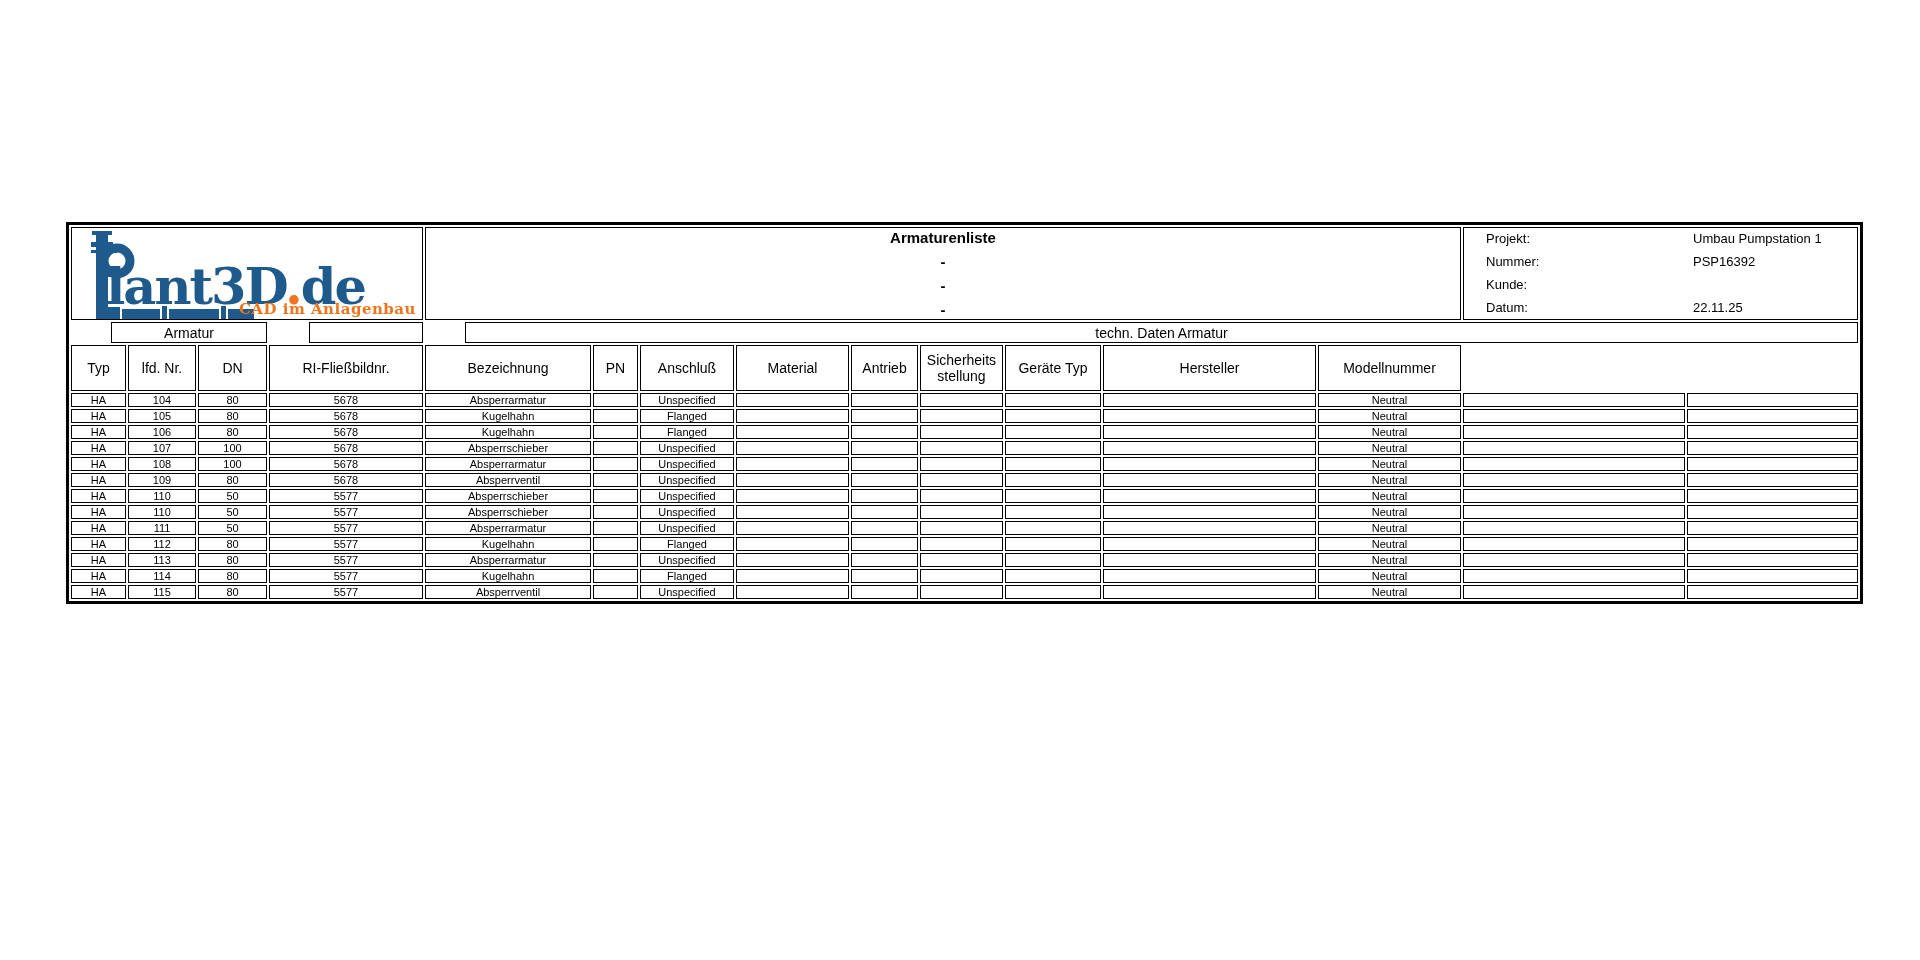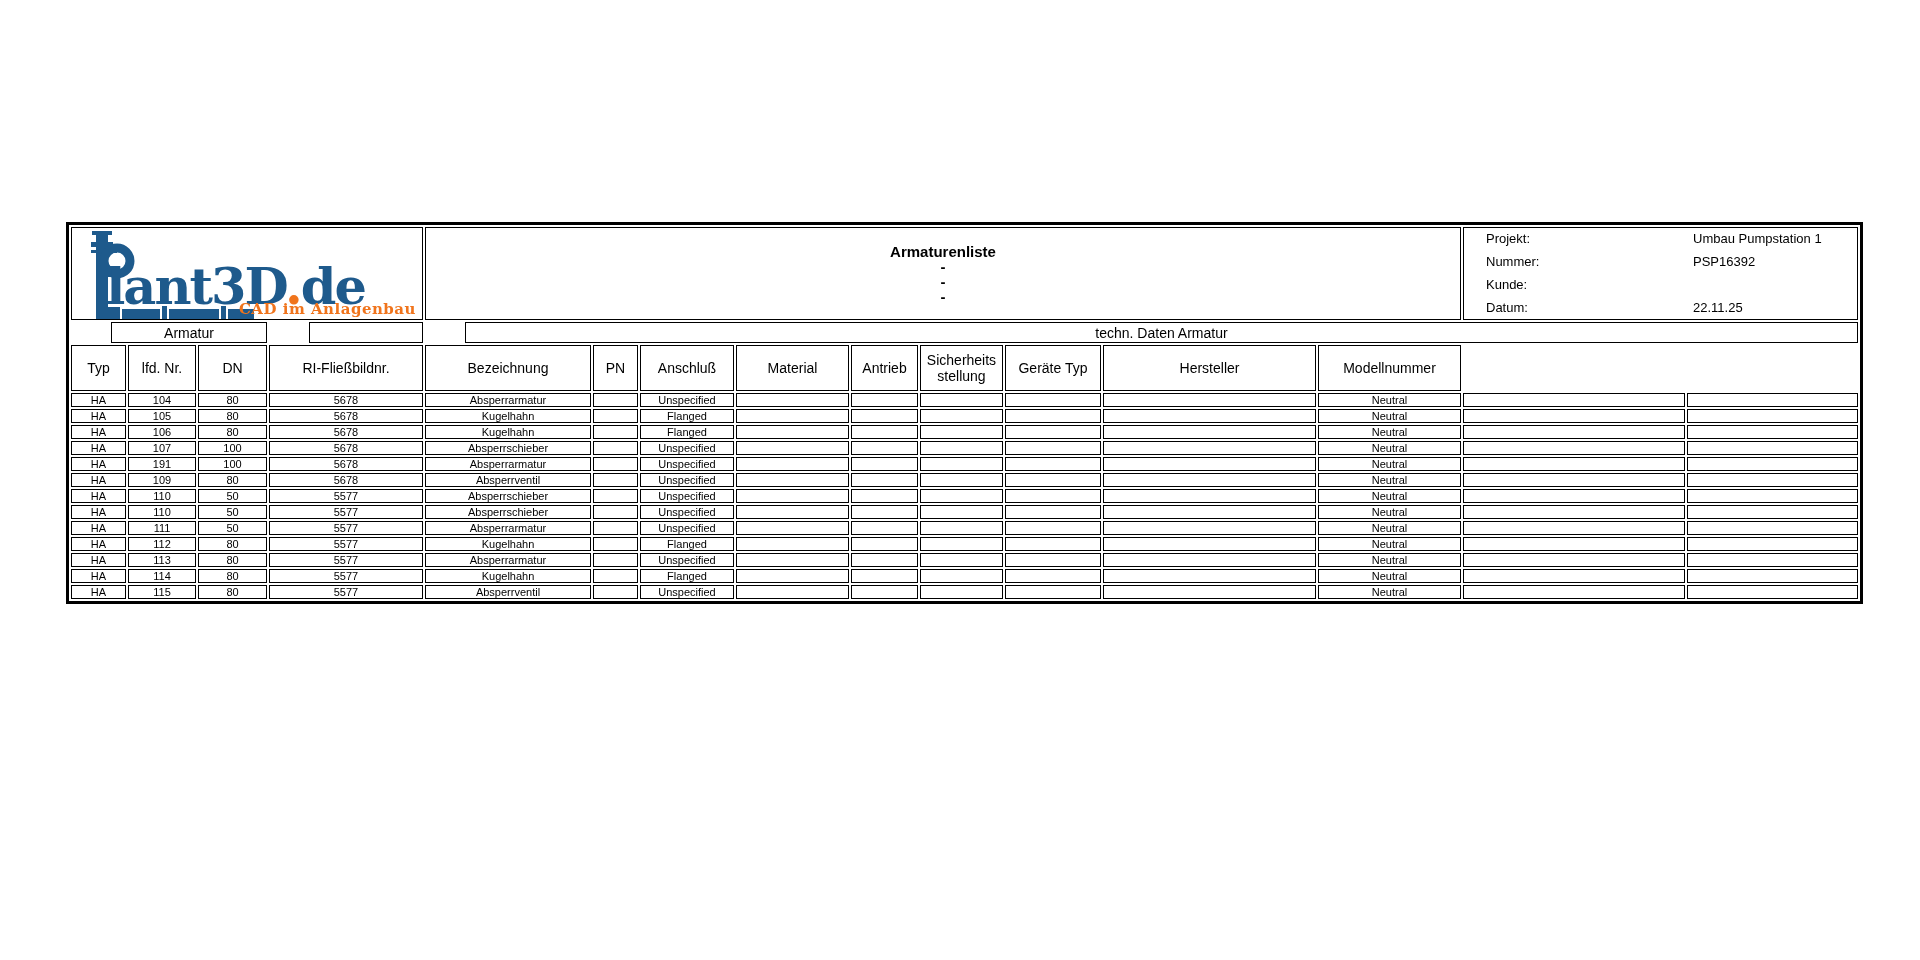--- a/index.html
+++ b/index.html
@@ -21,21 +21,21 @@
   .row-header{height:46px;}
   .row-data{height:14px;}
   .c{border:1px solid #000;background:#fff;display:flex;align-items:center;justify-content:center;
      box-sizing:border-box;overflow:hidden;}
   .hc{font-size:14px;text-align:center;line-height:1.15;padding:0 3px;}
   .row-header .c:nth-child(10){overflow-wrap:anywhere;}
   .dc{font-size:11px;text-align:center;line-height:1;}
   .bc{font-size:14px;line-height:1;margin-left:40px;}
   
   .logo-cell{grid-column:1 / span 4;position:relative;display:block;}
-  .title-cell{grid-column:5 / span 9;flex-direction:column;justify-content:center;
+  .title-cell{grid-column:5 / span 9;flex-direction:column;justify-content:space-between;
       padding:2px 0;align-items:center;}
   .title-line{font-weight:bold;font-size:15px;line-height:1;}
   .project-cell{grid-column:14 / span 2;display:flex;flex-direction:column;
       justify-content:space-between;padding:3px 6px;align-items:stretch;}
   .proj-row{position:relative;height:16px;font-size:13px;line-height:16px;}
   .proj-label{position:absolute;left:16px;top:0;}
   .proj-value{position:absolute;left:223px;top:0;white-space:nowrap;}
   
   .band-armatur{grid-column:1 / span 3;}
   .band-spacer{grid-column:4 / span 1;}
@@ -193,21 +193,21 @@
           <div class="c dc"></div>
           <div class="c dc"></div>
           <div class="c dc"></div>
           <div class="c dc"></div>
           <div class="c dc">Neutral</div>
           <div class="c dc"></div>
           <div class="c dc"></div>
         </div>
         <div class="grid-row row-data">
           <div class="c dc">HA</div>
-          <div class="c dc">191</div>
+          <div class="c dc">108</div>
           <div class="c dc">100</div>
           <div class="c dc">5678</div>
           <div class="c dc">Absperrarmatur</div>
           <div class="c dc"></div>
           <div class="c dc">Unspecified</div>
           <div class="c dc"></div>
           <div class="c dc"></div>
           <div class="c dc"></div>
           <div class="c dc"></div>
           <div class="c dc"></div>

